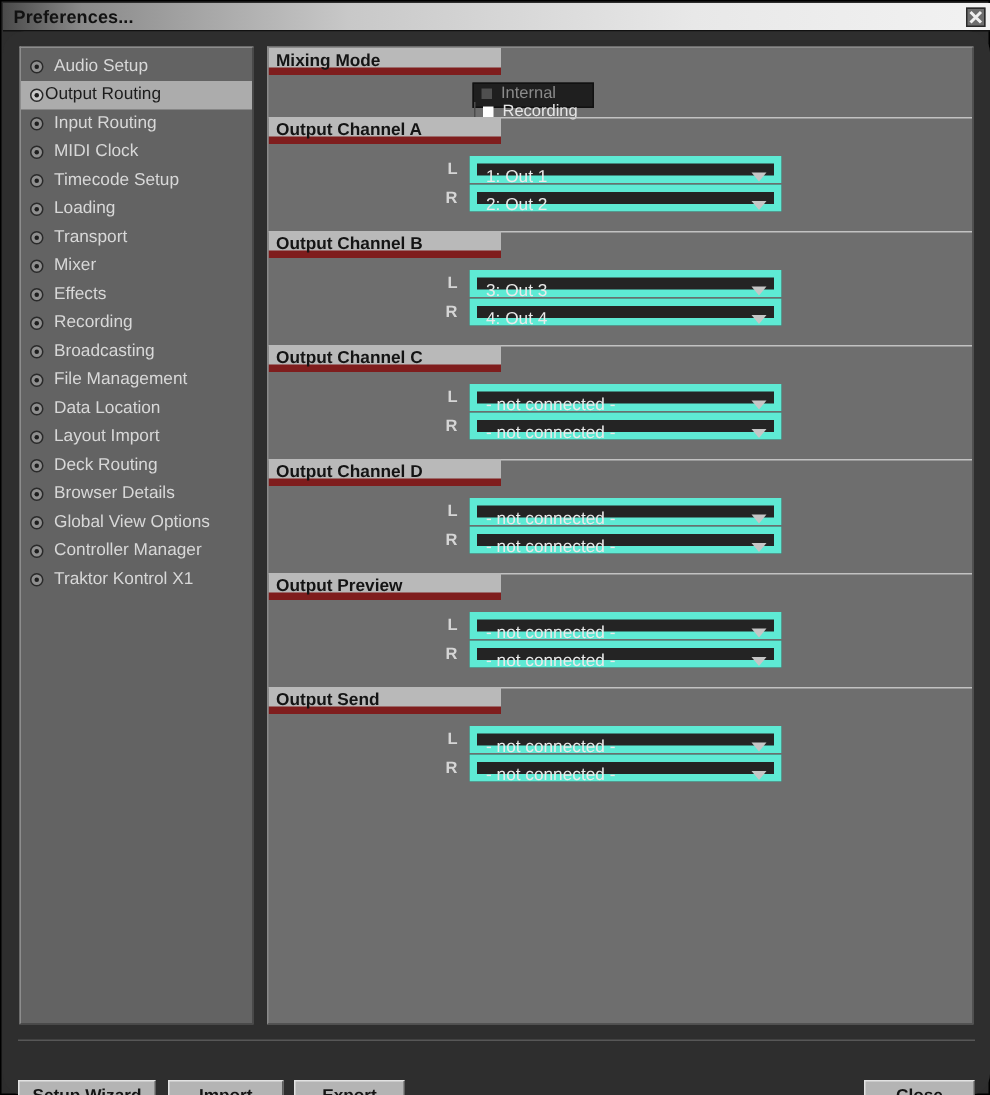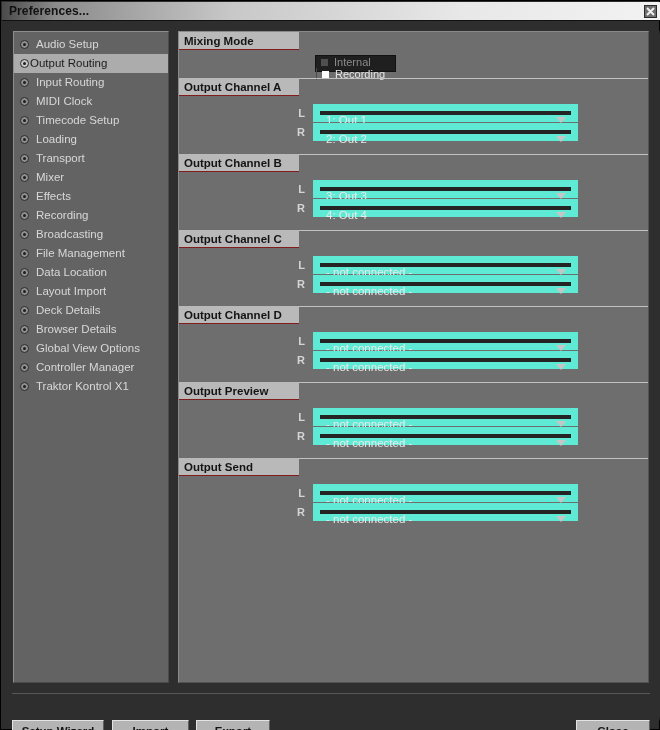--- a/index.html
+++ b/index.html
@@ -129,30 +129,30 @@
 
   .section { position: relative; }
   .sec-rule {
     position: absolute;
     left: 0; right: 0; top: 0;
     height: 1px;
     background: #c2c2c2;
   }
   .sec-header {
     position: relative;
-    width: 120px;
+    width: 155px;
     height: 18px;
     line-height: 18px;
     background: #b9b9b9;
     color: #141414;
     font-size: 11.5px;
     font-weight: bold;
     padding-left: 5px;
     box-sizing: border-box;
-    border-bottom: 1px solid #7f1d1d;
+    border-bottom: 5px solid #7f1d1d;
     white-space: nowrap;
   }
 
   
   .toggle-wrap {
     position: absolute;
     left: 136px; top: 23px;
     height: 17px;
     display: flex;
     background: #1f1f1f;
@@ -193,24 +193,24 @@
     height: 18px;
     line-height: 18px;
     text-align: right;
     font-size: 11px;
     font-weight: bold;
     color: #d5d5d5;
   }
   .select {
     position: absolute;
     left: 134px; top: 0;
-    width: 265px;
+    width: 208px;
     height: 18px;
     background: #242424;
-    border: 7px solid #5eead4;
+    border: 5px solid #5eead4;
     box-sizing: border-box;
     cursor: pointer;
   }
   .select-text {
     position: absolute;
     left: 6px; top: 0;
     height: 18px;
     line-height: 18px;
     font-size: 11.5px;
     color: #eaeaea;
@@ -278,21 +278,21 @@
         <div class="nav-item"><span class="nav-bullet"></span><span>Timecode Setup</span></div>
         <div class="nav-item"><span class="nav-bullet"></span><span>Loading</span></div>
         <div class="nav-item"><span class="nav-bullet"></span><span>Transport</span></div>
         <div class="nav-item"><span class="nav-bullet"></span><span>Mixer</span></div>
         <div class="nav-item"><span class="nav-bullet"></span><span>Effects</span></div>
         <div class="nav-item"><span class="nav-bullet"></span><span>Recording</span></div>
         <div class="nav-item"><span class="nav-bullet"></span><span>Broadcasting</span></div>
         <div class="nav-item"><span class="nav-bullet"></span><span>File Management</span></div>
         <div class="nav-item"><span class="nav-bullet"></span><span>Data Location</span></div>
         <div class="nav-item"><span class="nav-bullet"></span><span>Layout Import</span></div>
-        <div class="nav-item"><span class="nav-bullet"></span><span>Deck Details</span></div>
+        <div class="nav-item"><span class="nav-bullet"></span><span>Deck Routing</span></div>
         <div class="nav-item"><span class="nav-bullet"></span><span>Browser Details</span></div>
         <div class="nav-item"><span class="nav-bullet"></span><span>Global View Options</span></div>
         <div class="nav-item"><span class="nav-bullet"></span><span>Controller Manager</span></div>
         <div class="nav-item"><span class="nav-bullet"></span><span>Traktor Kontrol X1</span></div>
       </div>
 
     <div id="panel">
         <div class="section" style="height: 46px;">
           <div class="sec-header">Mixing Mode</div>
           <div class="toggle-wrap">

